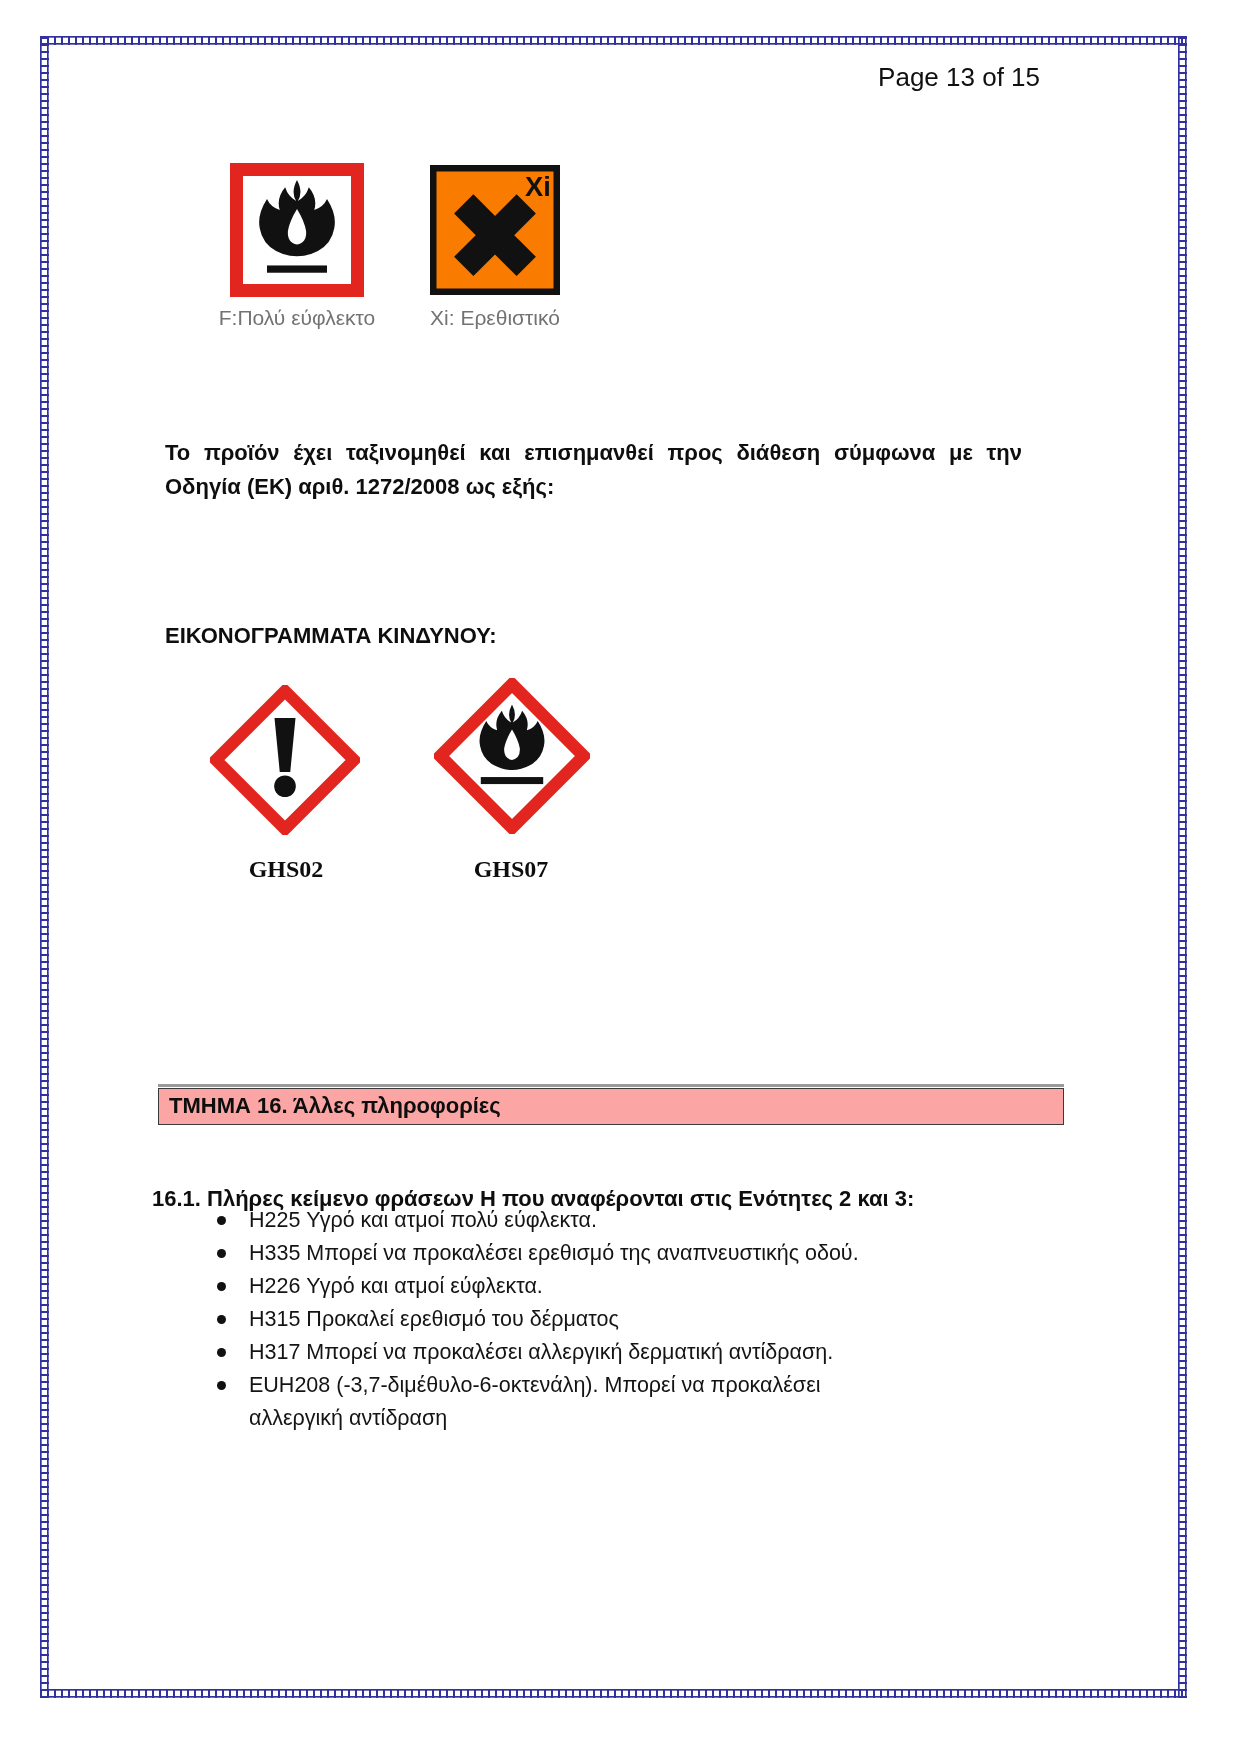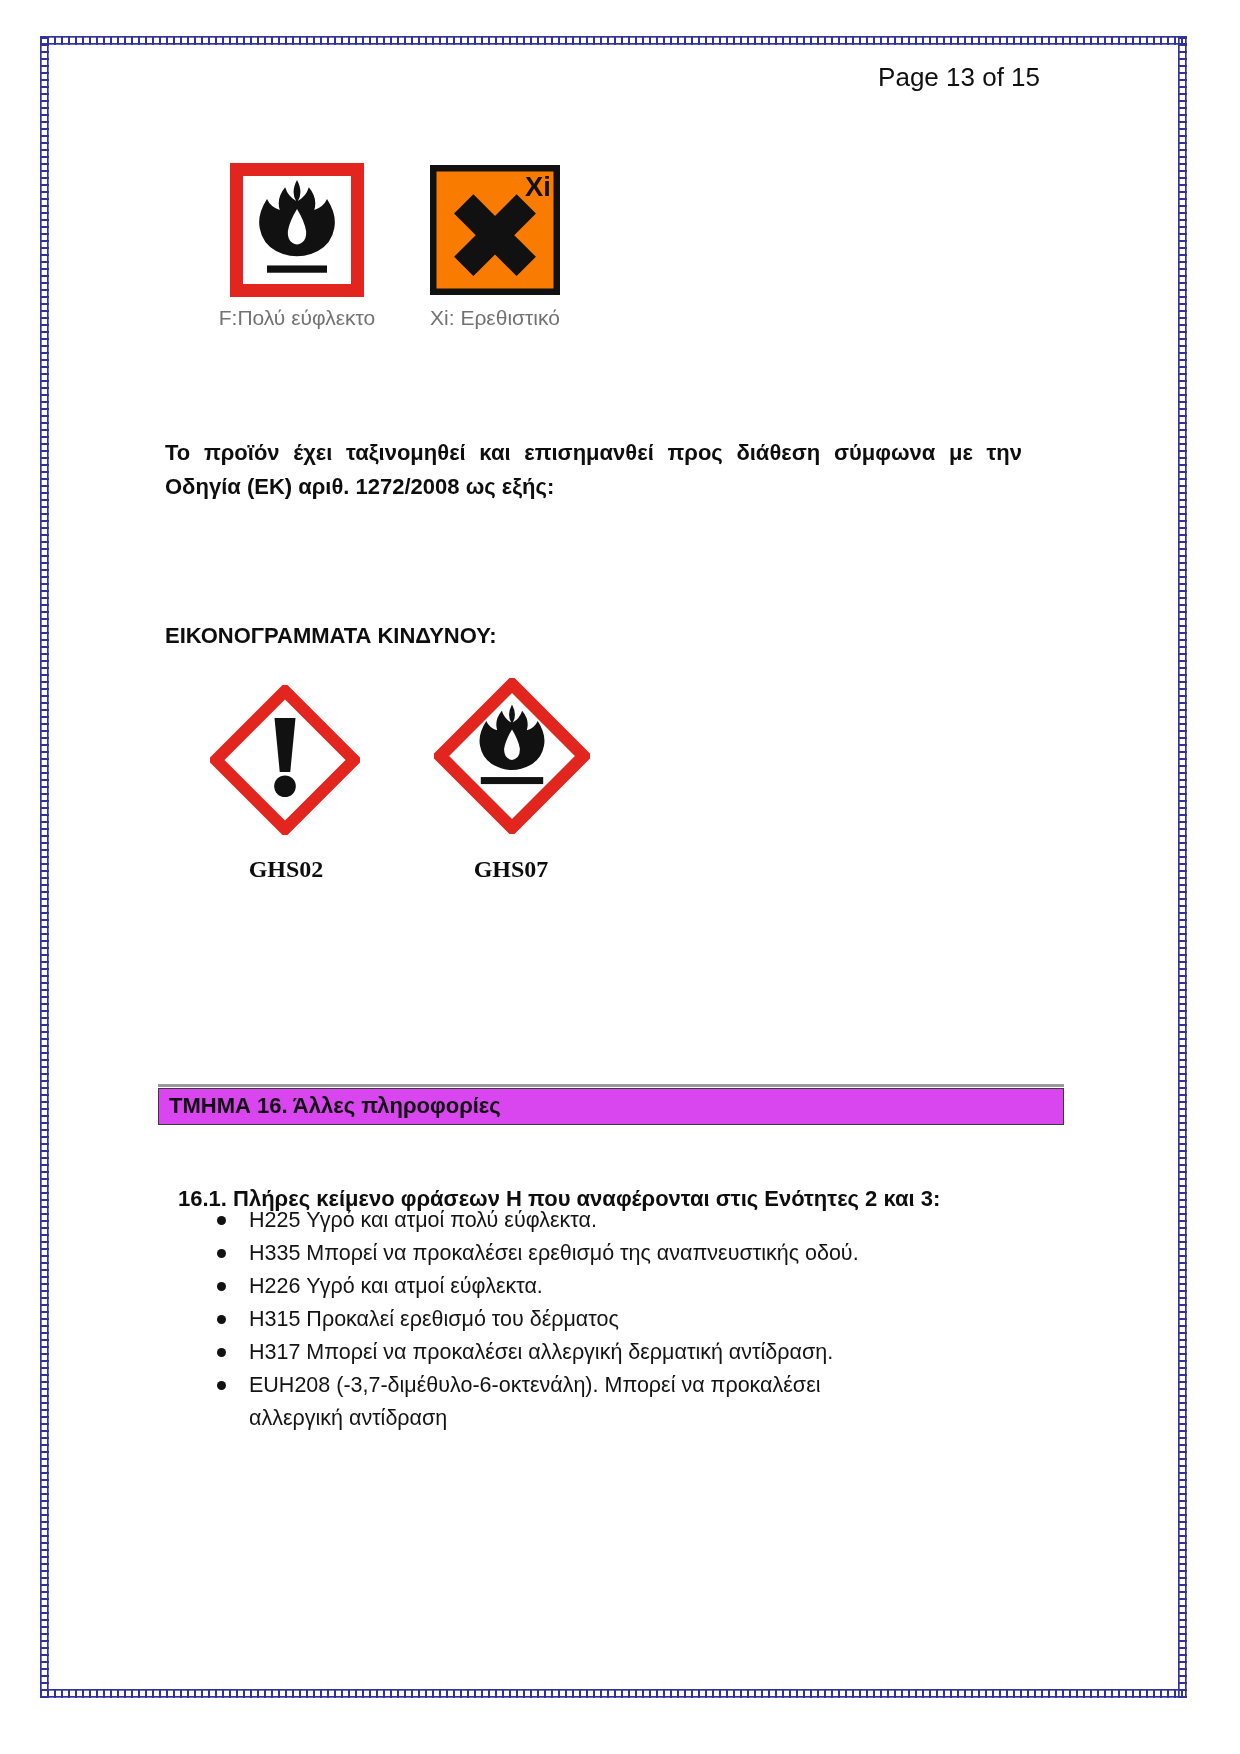--- a/index.html
+++ b/index.html
@@ -118,40 +118,40 @@
   .ghs-label-02 { left: 226px; }
   .ghs-label-07 { left: 451px; }
 
   
   .section-box {
     position: absolute;
     left: 158px; top: 1088px;
     width: 906px; height: 37px;
     box-sizing: border-box;
     border: 1.5px solid #3a3a3a;
-    background: #d946ef;
+    background: #fca5a5;
   }
   .section-box::before {
     content: "";
     position: absolute;
     left: -1px; right: -1px; top: -5px;
     height: 2.5px;
     background: #9a9a9a;
   }
   .section-box-title {
     display: block;
     padding: 4px 0 0 10px;
     font-size: 22px;
     font-weight: bold;
     color: #0e0e0e;
     white-space: nowrap;
   }
   .subsection-title {
     position: absolute;
-    left: 178px; top: 1186px;
+    left: 152px; top: 1186px;
     font-size: 22px;
     font-weight: bold;
     color: #0e0e0e;
   }
 
   
   .h-phrases {
     position: absolute;
     left: 203px; top: 1192px;
     width: 700px;

